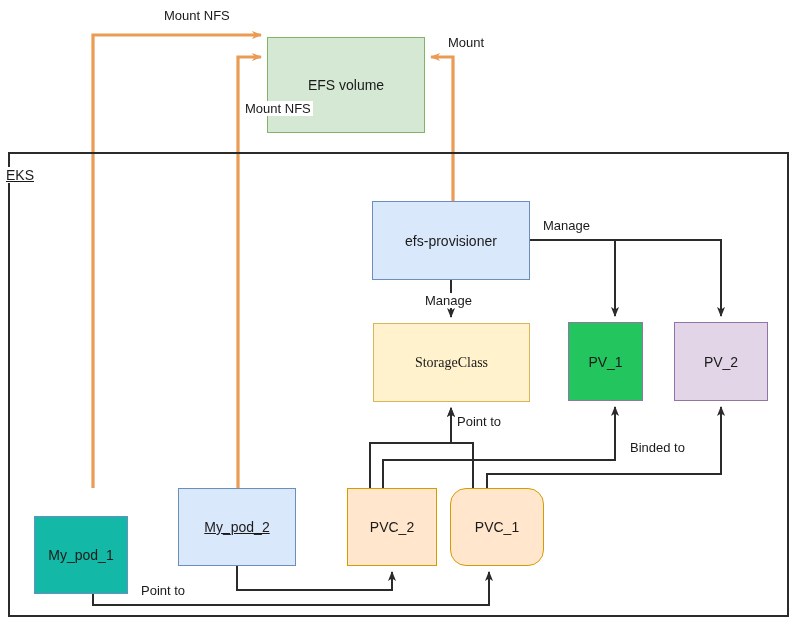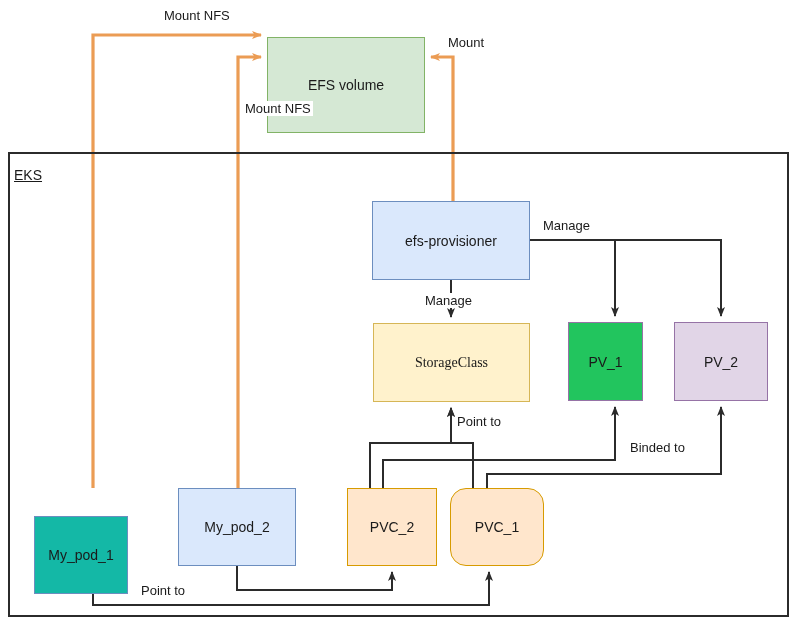--- a/index.html
+++ b/index.html
@@ -62,21 +62,21 @@
 
       <path d="M487,488 L487,474 L721,474 L721,407" marker-end="url(#arrowBlack)"></path>
 
       <path d="M237,566 L237,590 L392,590 L392,572" marker-end="url(#arrowBlack)"></path>
 
       <path d="M93,566 L93,605 L489,605 L489,572" marker-end="url(#arrowBlack)"></path>
     </g>
   </svg>
 
   <div class="boundary" style="left:8px; top:152px; width:781px; height:465px;"></div>
-  <div class="boundary-label" style="left:12px; top:167px;text-decoration:underline;">EKS</div>
+  <div class="boundary-label" style="left:4px; top:167px;text-decoration:underline;">EKS</div>
 
   <div class="node" style="left:267px; top:17px; width:158px; height:96px;
               background:#d5e8d4; border-color:#82b366;margin-top:20px;">
     <span>EFS volume</span>
   </div>
 
   <div class="node" style="left:372px; top:201px; width:158px; height:79px;
               background:#dae8fc; border-color:#6c8ebf;">
     <span>efs-provisioner</span>
   </div>
@@ -95,21 +95,21 @@
               background:#e1d5e7; border-color:#9673a6;">
     <span>PV_2</span>
   </div>
 
   <div class="node" style="left:34px; top:516px; width:94px; height:78px;
               background:#14b8a6; border-color:#6c8ebf;">
     <span>My_pod_1</span>
   </div>
 
   <div class="node" style="left:178px; top:488px; width:118px; height:78px;
-              background:#dae8fc; border-color:#6c8ebf;">
+              background:#dae8fc; border-color:#6c8ebf;text-decoration:underline;">
     <span>My_pod_2</span>
   </div>
 
   <div class="node" style="left:347px; top:488px; width:90px; height:78px;
               background:#ffe6cc; border-color:#d79b00;">
     <span>PVC_2</span>
   </div>
 
   <div class="node" style="left:450px; top:488px; width:94px; height:78px;
               background:#ffe6cc; border-color:#d79b00;border-radius:16px;">

